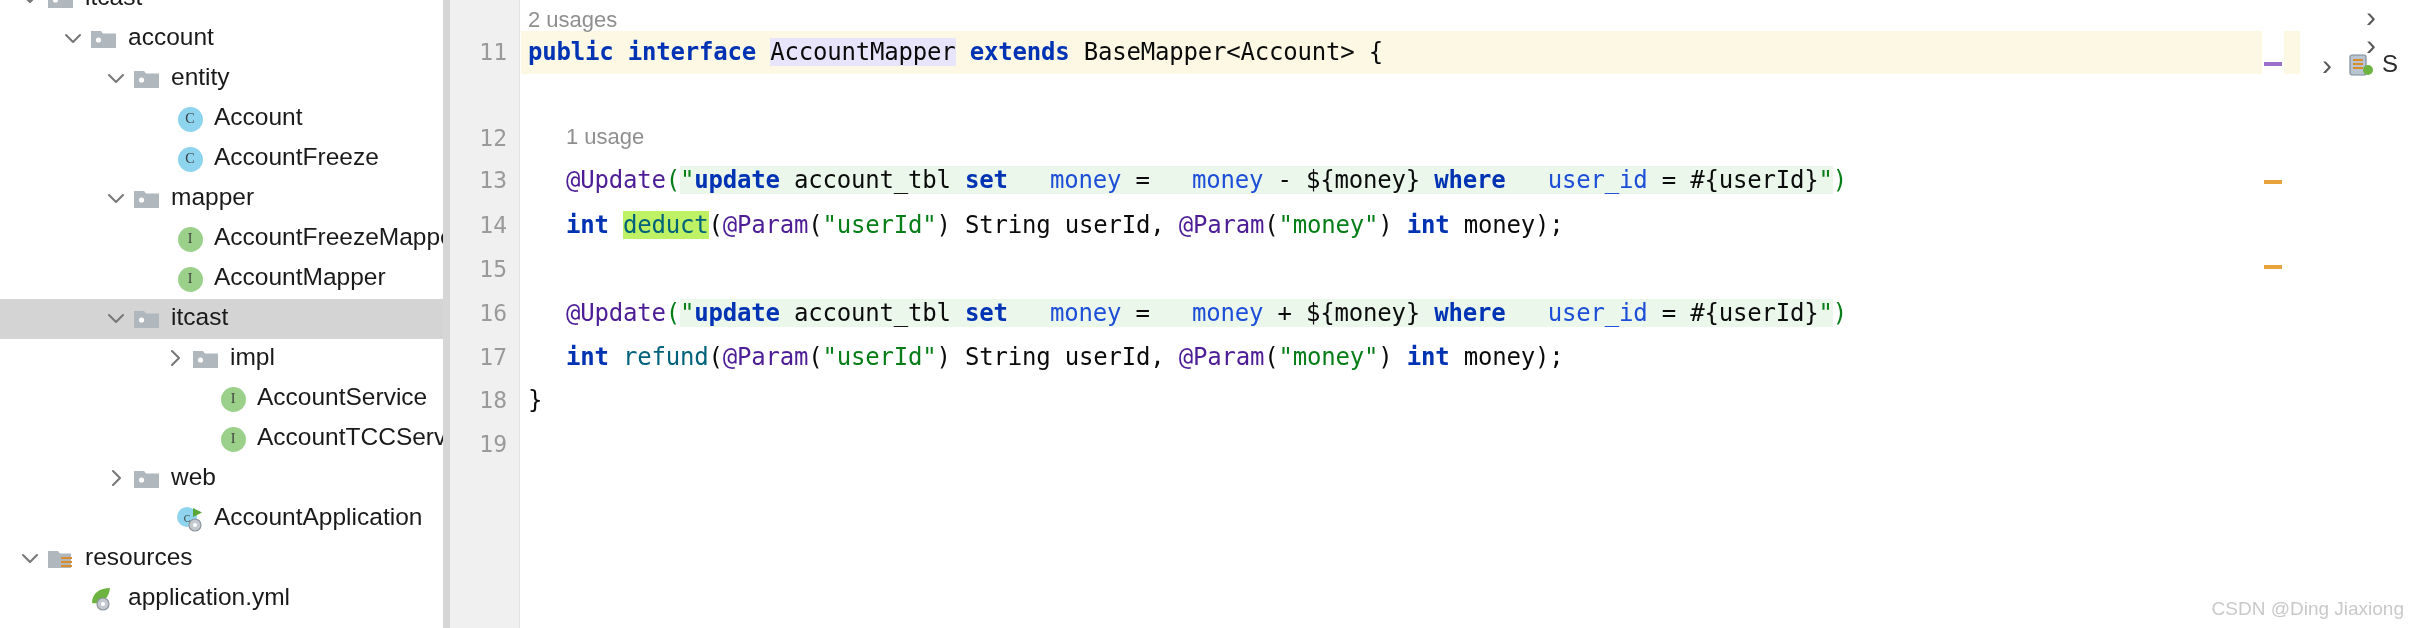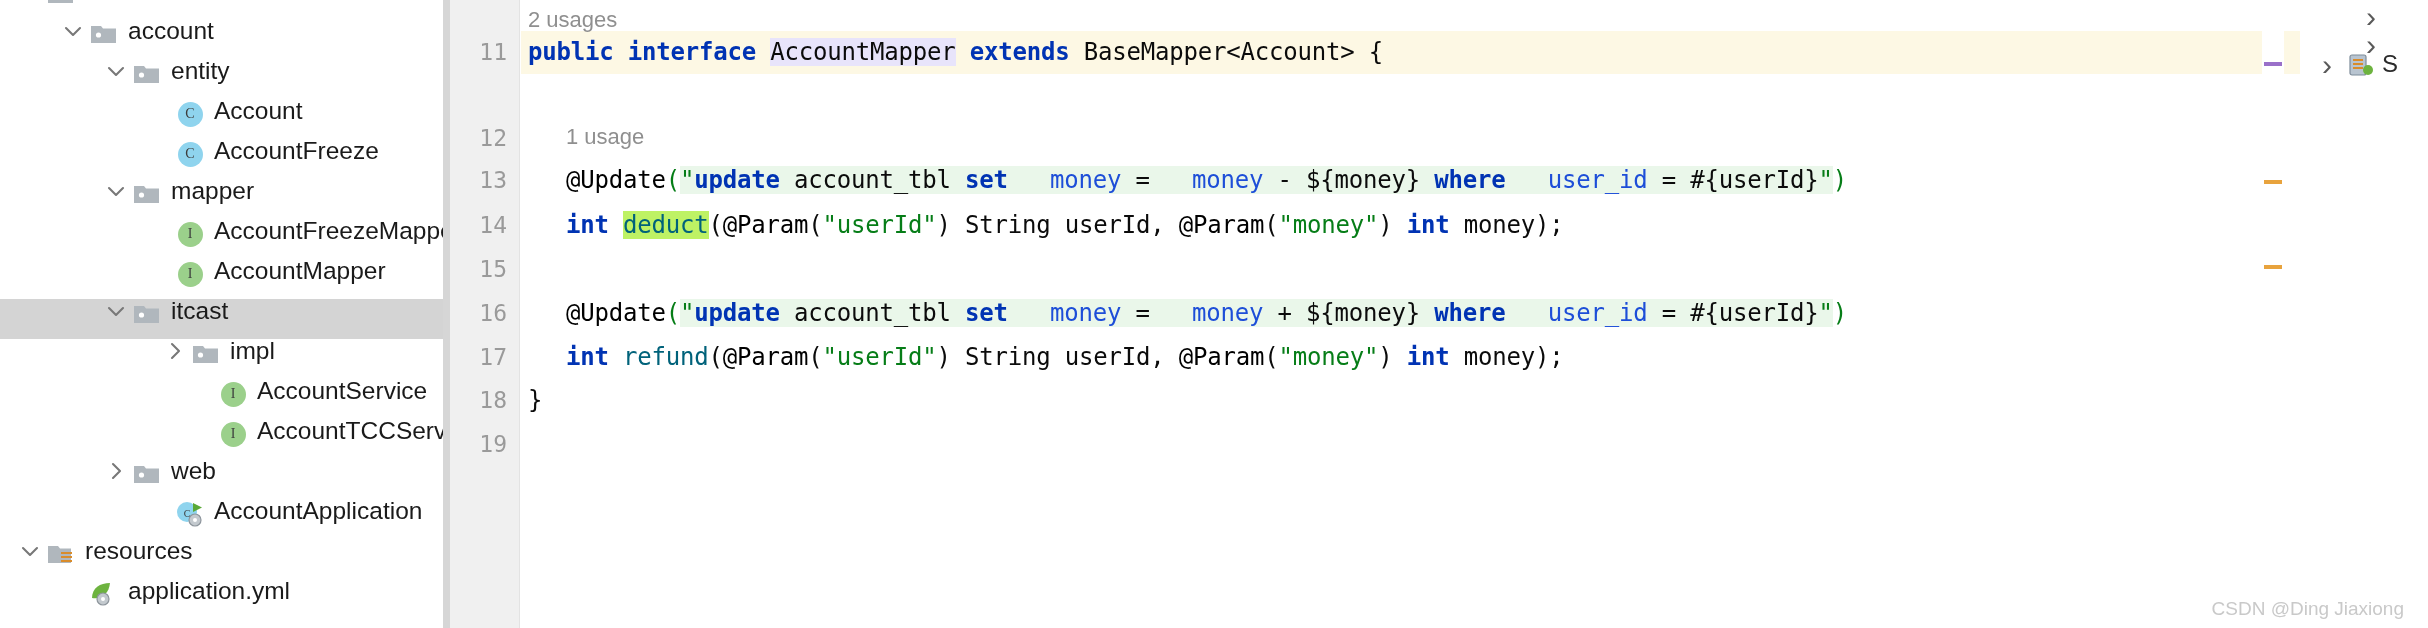--- a/index.html
+++ b/index.html
@@ -21,21 +21,21 @@
     position: absolute;
     left: 0; top: 0;
     width: 443px; height: 628px;
     background: #ffffff;
     overflow: hidden;
   }
   .tree-row {
     position: relative;
     height: 40px;
     display: flex;
-    align-items: flex-start;
+    align-items: center;
     white-space: nowrap;
     font-size: 24.5px;
     color: #1a1a1a;
     font-family: "Liberation Sans", sans-serif;
   }
   .tree-row.selected { background: #d4d4d4; }
   .tree-indent { flex: 0 0 auto; }
   .twisty {
     flex: 0 0 auto;
     width: 26px; height: 26px;
@@ -127,21 +127,21 @@
     line-height: 40px;
     font-family: "Liberation Sans", sans-serif;
     font-size: 22px;
     color: #8f8f8f;
     white-space: pre;
   }
 
   
   .kw   { color: #0033b3; font-weight: bold; }
   .pln  { color: #0b0b0b; }
-  .anno { color: #000000; }
+  .anno { color: #4c1d95; }
   .str  { color: #067d17; }
   .sqlkw{ color: #0033b3; font-weight: bold; }
   .sqlid{ color: #1d4ed8; margin-left: 28px; }
   .sqltbl{ color: #0b0b0b; }
   .mname{ color: #00627a; }
   .hl-ident { background: #e8e4fb; }
   .hl-usage { background: #bef264; }
   .sqlstr-bg { background: #eaf7ea; }
 
   

